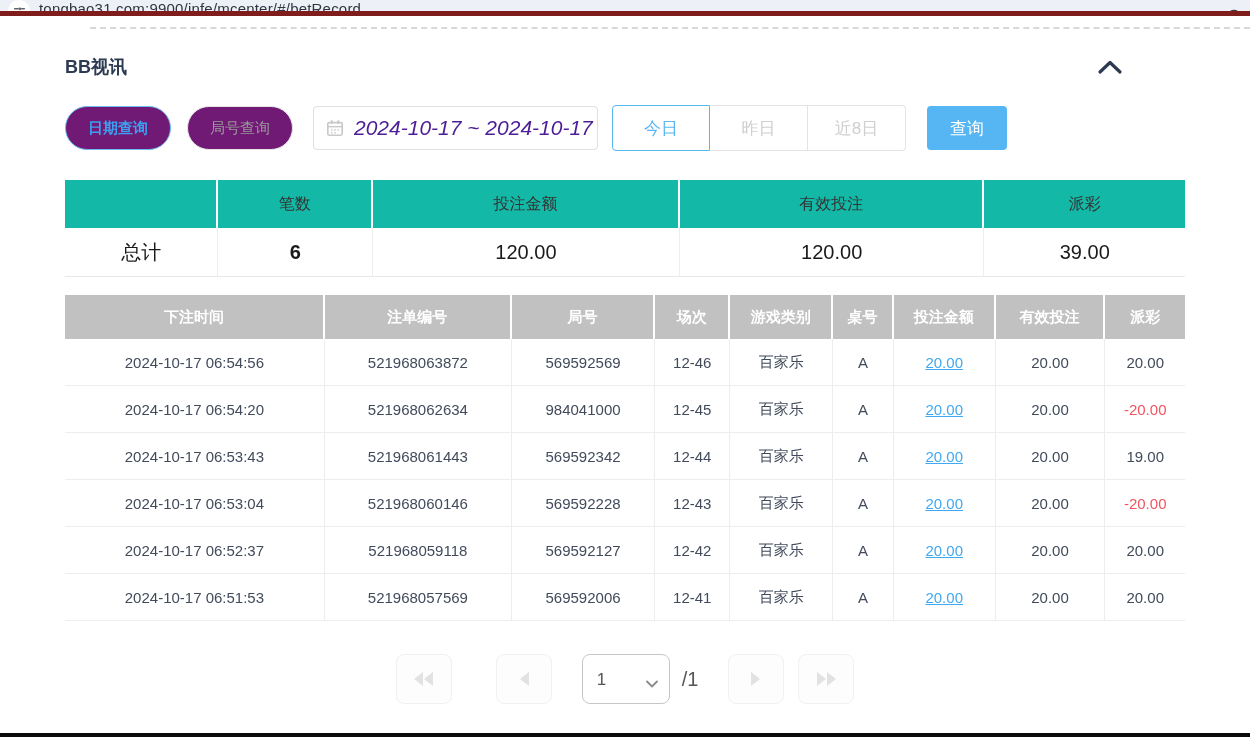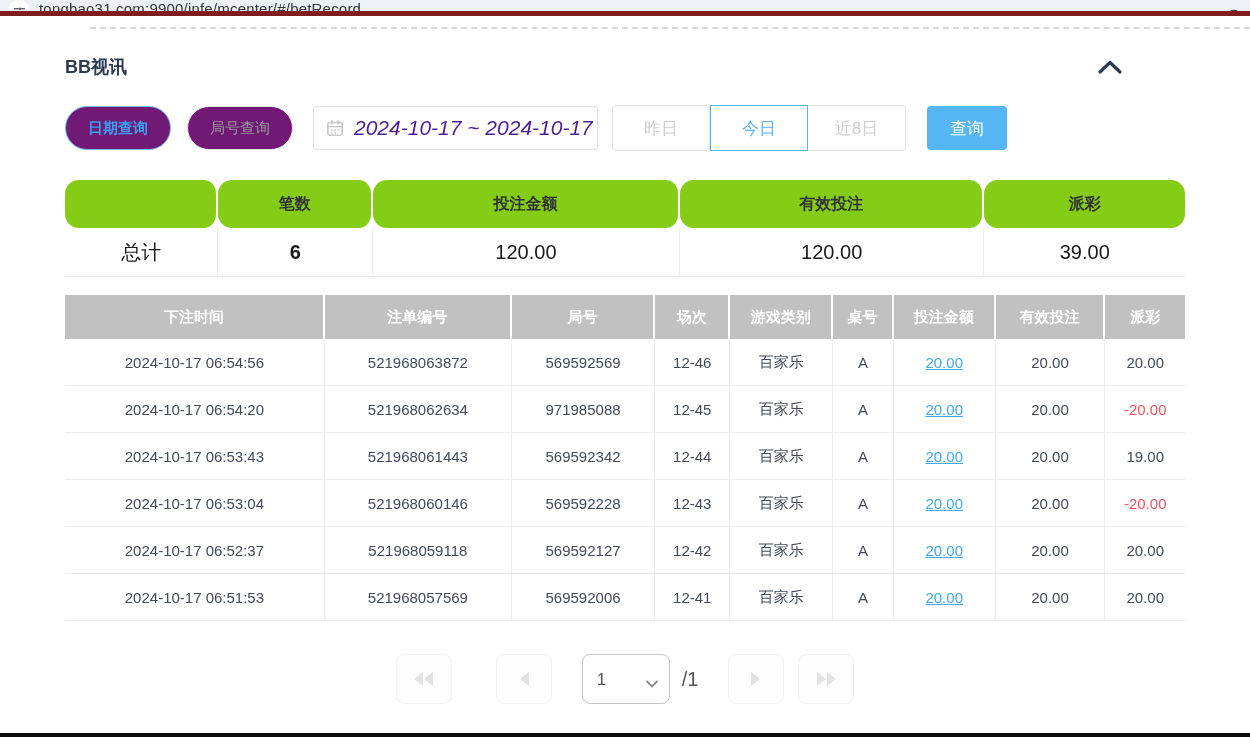--- a/index.html
+++ b/index.html
@@ -36,22 +36,22 @@
     font-size:17px; color:#cfcfcf; cursor:pointer; }
   .seg-btn:first-child { border-left-width:1px; border-radius:4px 0 0 4px; }
   .seg-btn:last-child { border-radius:0 4px 4px 0; }
   .seg-btn.active { border:1px solid #58b6f1; color:#58b6f1; }
   .search-btn { margin-left:21px; width:80px; height:44px; background:#56b6f3; border:none; border-radius:4px;
     color:#fff; font-size:17px; cursor:pointer; }
 
   
   table { width:100%; border-collapse:separate; border-spacing:0; table-layout:fixed; }
   .summary-table { margin-top:29px; }
-  .summary-table th { height:48px; background:#84cc16; font-weight:bold; font-size:16px; color:#333;
-    text-align:center; border-right:2px solid #fff;border-radius:14px; }
+  .summary-table th { height:48px; background:#14b8a6; font-weight:normal; font-size:16px; color:#333;
+    text-align:center; border-right:2px solid #fff; }
   .summary-table th:last-child { border-right:none; }
   .summary-table td { height:49px; background:#fff; font-size:20px; color:#1a1a1a; text-align:center;
     border-right:1px solid #ededed; border-bottom:1px solid #e8e8e8; }
   .summary-table td:last-child { border-right:none; }
   .summary-table td.count { font-weight:bold; }
   .summary-table col:nth-child(1){width:13.7%} .summary-table col:nth-child(2){width:13.8%}
   .summary-table col:nth-child(3){width:27.4%} .summary-table col:nth-child(4){width:27.2%}
   .summary-table col:nth-child(5){width:17.9%}
 
   .records-table { margin-top:18px; }
@@ -136,22 +136,22 @@
           <rect x="5.5" y="11" width="2" height="2" fill="#d9d9d9"></rect>
             <rect x="9" y="11" width="2" height="2" fill="#d9d9d9"></rect>
           <rect x="12.5" y="11" width="2" height="2" fill="#d9d9d9"></rect>
             <rect x="5.5" y="14.3" width="2" height="2" fill="#d9d9d9"></rect>
           <rect x="9" y="14.3" width="2" height="2" fill="#d9d9d9"></rect>
         </svg>
       </span>
       <span class="val">2024-10-17 ~ 2024-10-17</span>
     </div>
     <div class="segmented" id="segmented">
+        <button class="seg-btn active">今日</button>
         <button class="seg-btn">昨日</button>
-        <button class="seg-btn active">今日</button>
         <button class="seg-btn">近8日</button>
       </div>
     <button class="search-btn">查询</button>
   </div>
 
   <table class="summary-table">
     <colgroup>
         <col>
         <col>
         <col>
@@ -211,21 +211,21 @@
           <td>12-46</td>
           <td>百家乐</td>
           <td>A</td>
           <td><a href="#">20.00</a></td>
           <td>20.00</td>
           <td>20.00</td>
         </tr>
         <tr>
           <td>2024-10-17 06:54:20</td>
           <td>521968062634</td>
-          <td>971985088</td>
+          <td>984041000</td>
           <td>12-45</td>
           <td>百家乐</td>
           <td>A</td>
           <td><a href="#">20.00</a></td>
           <td>20.00</td>
           <td class="neg">-20.00</td>
         </tr>
         <tr>
           <td>2024-10-17 06:53:43</td>
           <td>521968061443</td>

